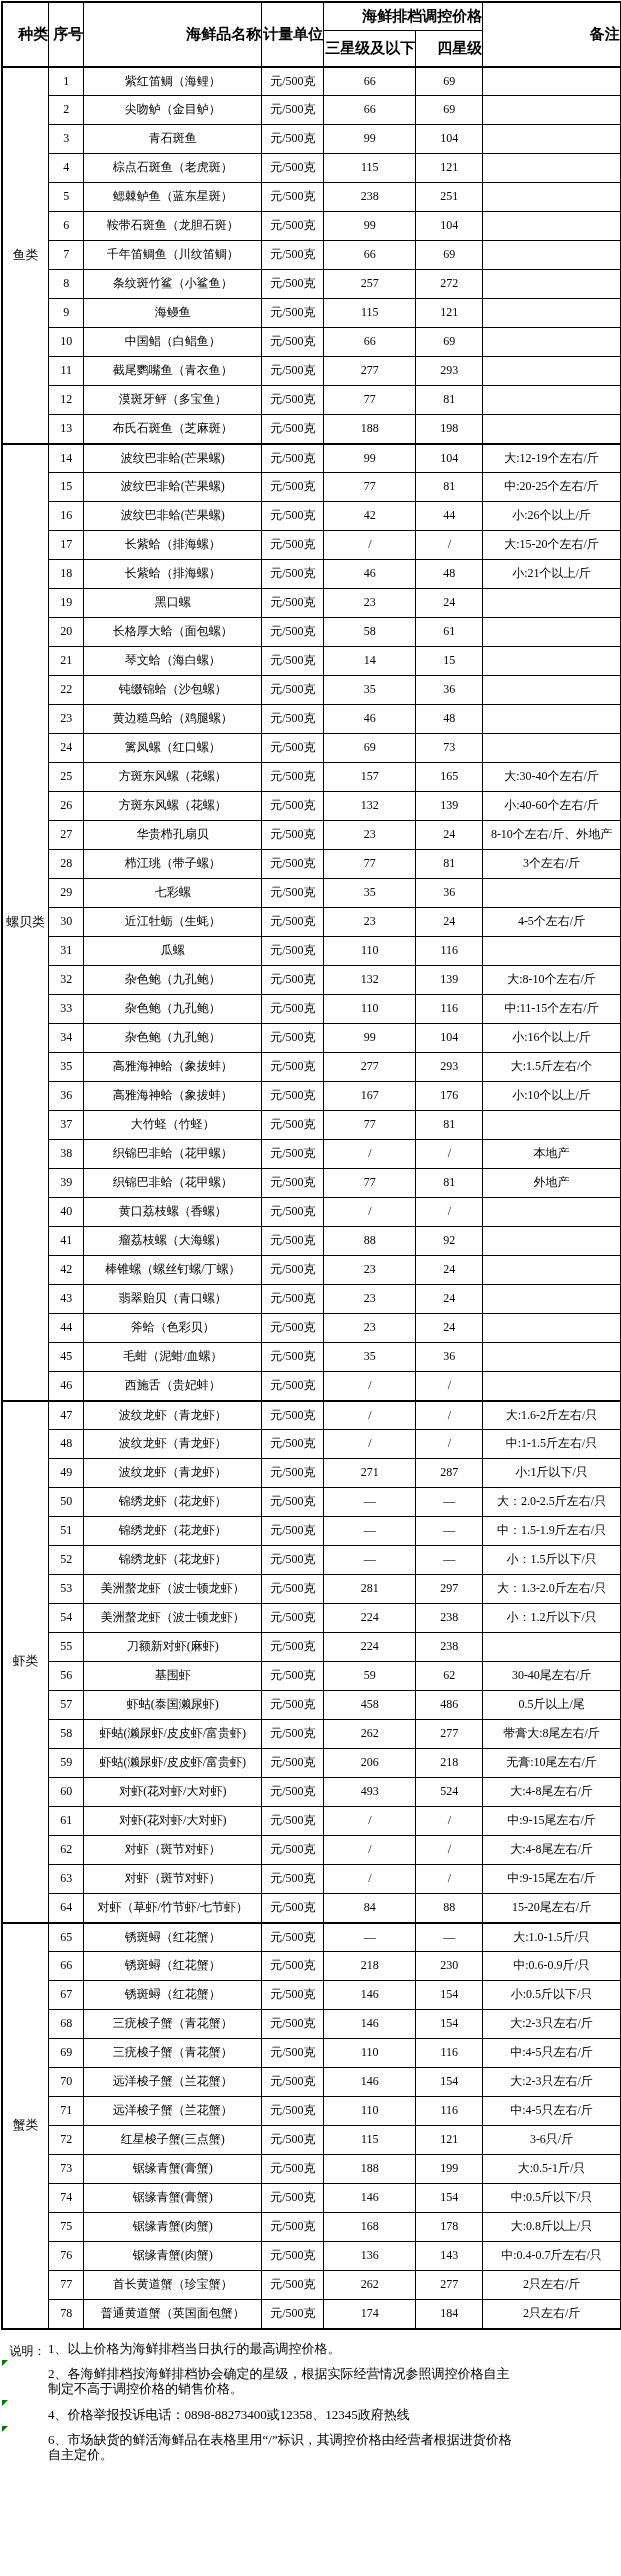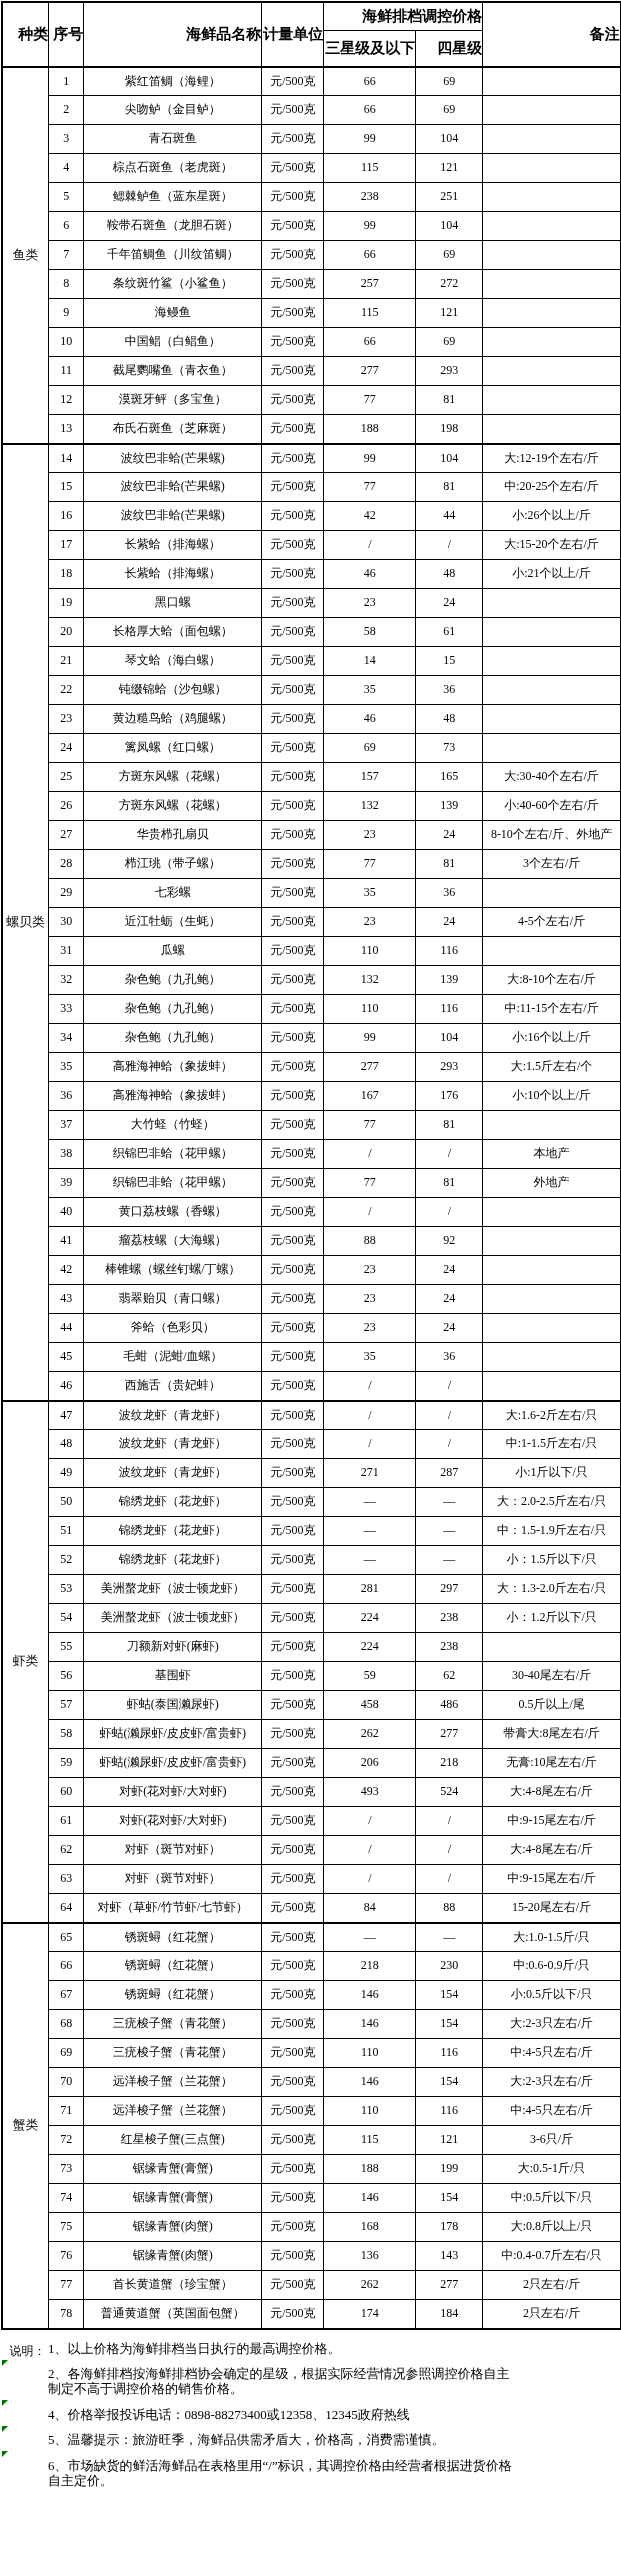--- a/index.html
+++ b/index.html
@@ -678,16 +678,15 @@
         <td>2只左右/斤</td>
       </tr>
     </tbody>
 </table>
 
 <div class="notes">
   <div class="notes-label">说明：</div>
   <div class="note" id="note0"><span>1、以上价格为海鲜排档当日执行的最高调控价格。</span></div>
   <div class="note flagged" id="note1"><span class="flag"></span><span>2、各海鲜排档按海鲜排档协会确定的星级，根据实际经营情况参照调控价格自主制定不高于调控价格的销售价格。</span></div>
   <div class="note flagged" id="note3"><span class="flag"></span><span>4、价格举报投诉电话：0898-88273400或12358、12345政府热线</span></div>
-  <div class="note flagged" id="note4"><span class="flag"></span><span>5、温馨提示：旅游旺季，海鲜品供需矛盾大，价格高，消费需谨慎。</span></div>
   <div class="note flagged" id="note5"><span class="flag"></span><span>6、市场缺货的鲜活海鲜品在表格里用“/”标识，其调控价格由经营者根据进货价格自主定价。</span></div>
 </div>
 
 
 </body></html>

